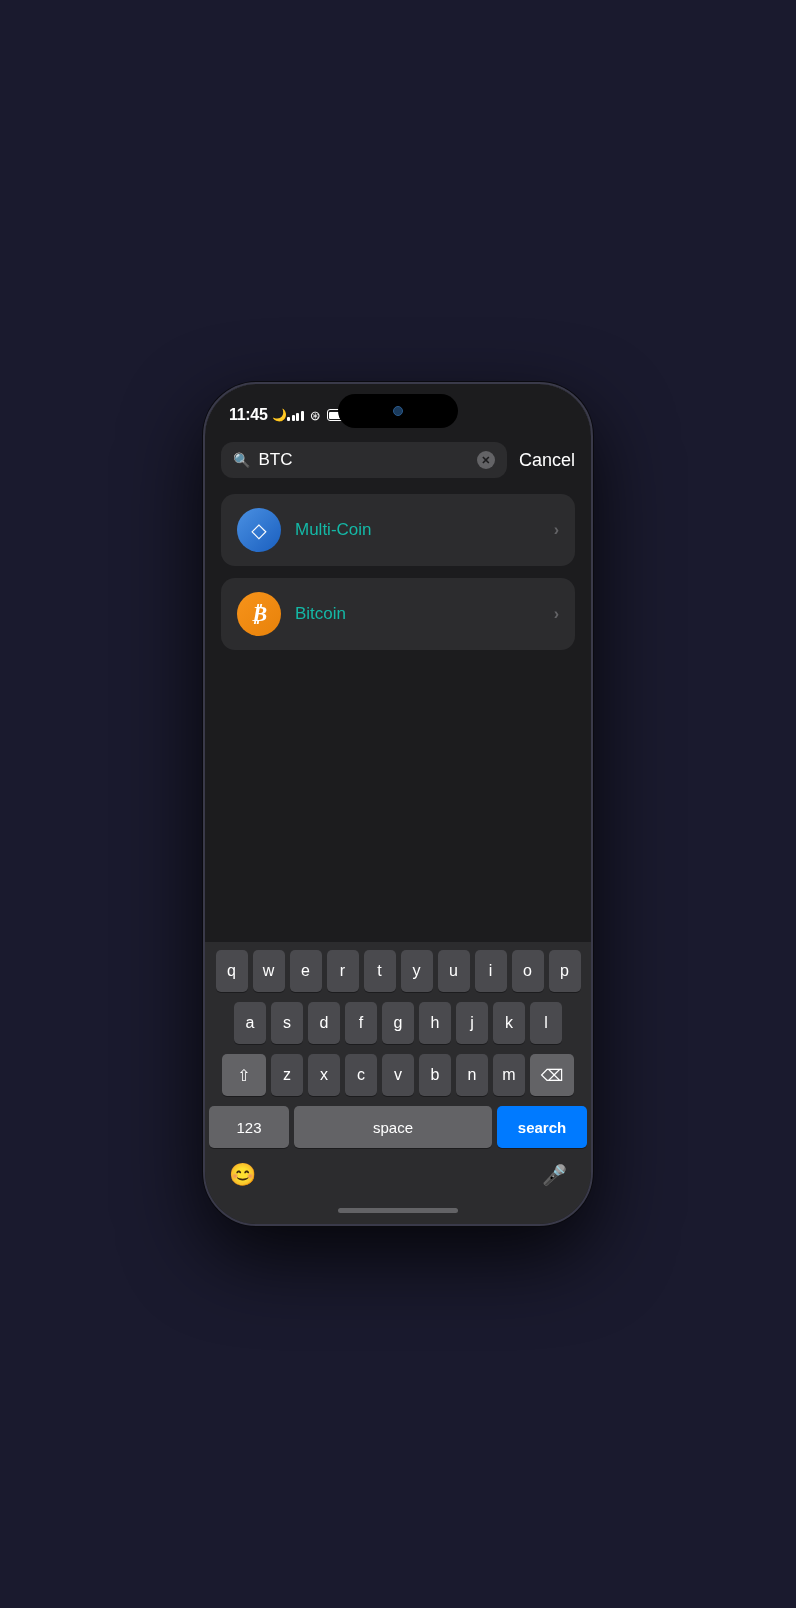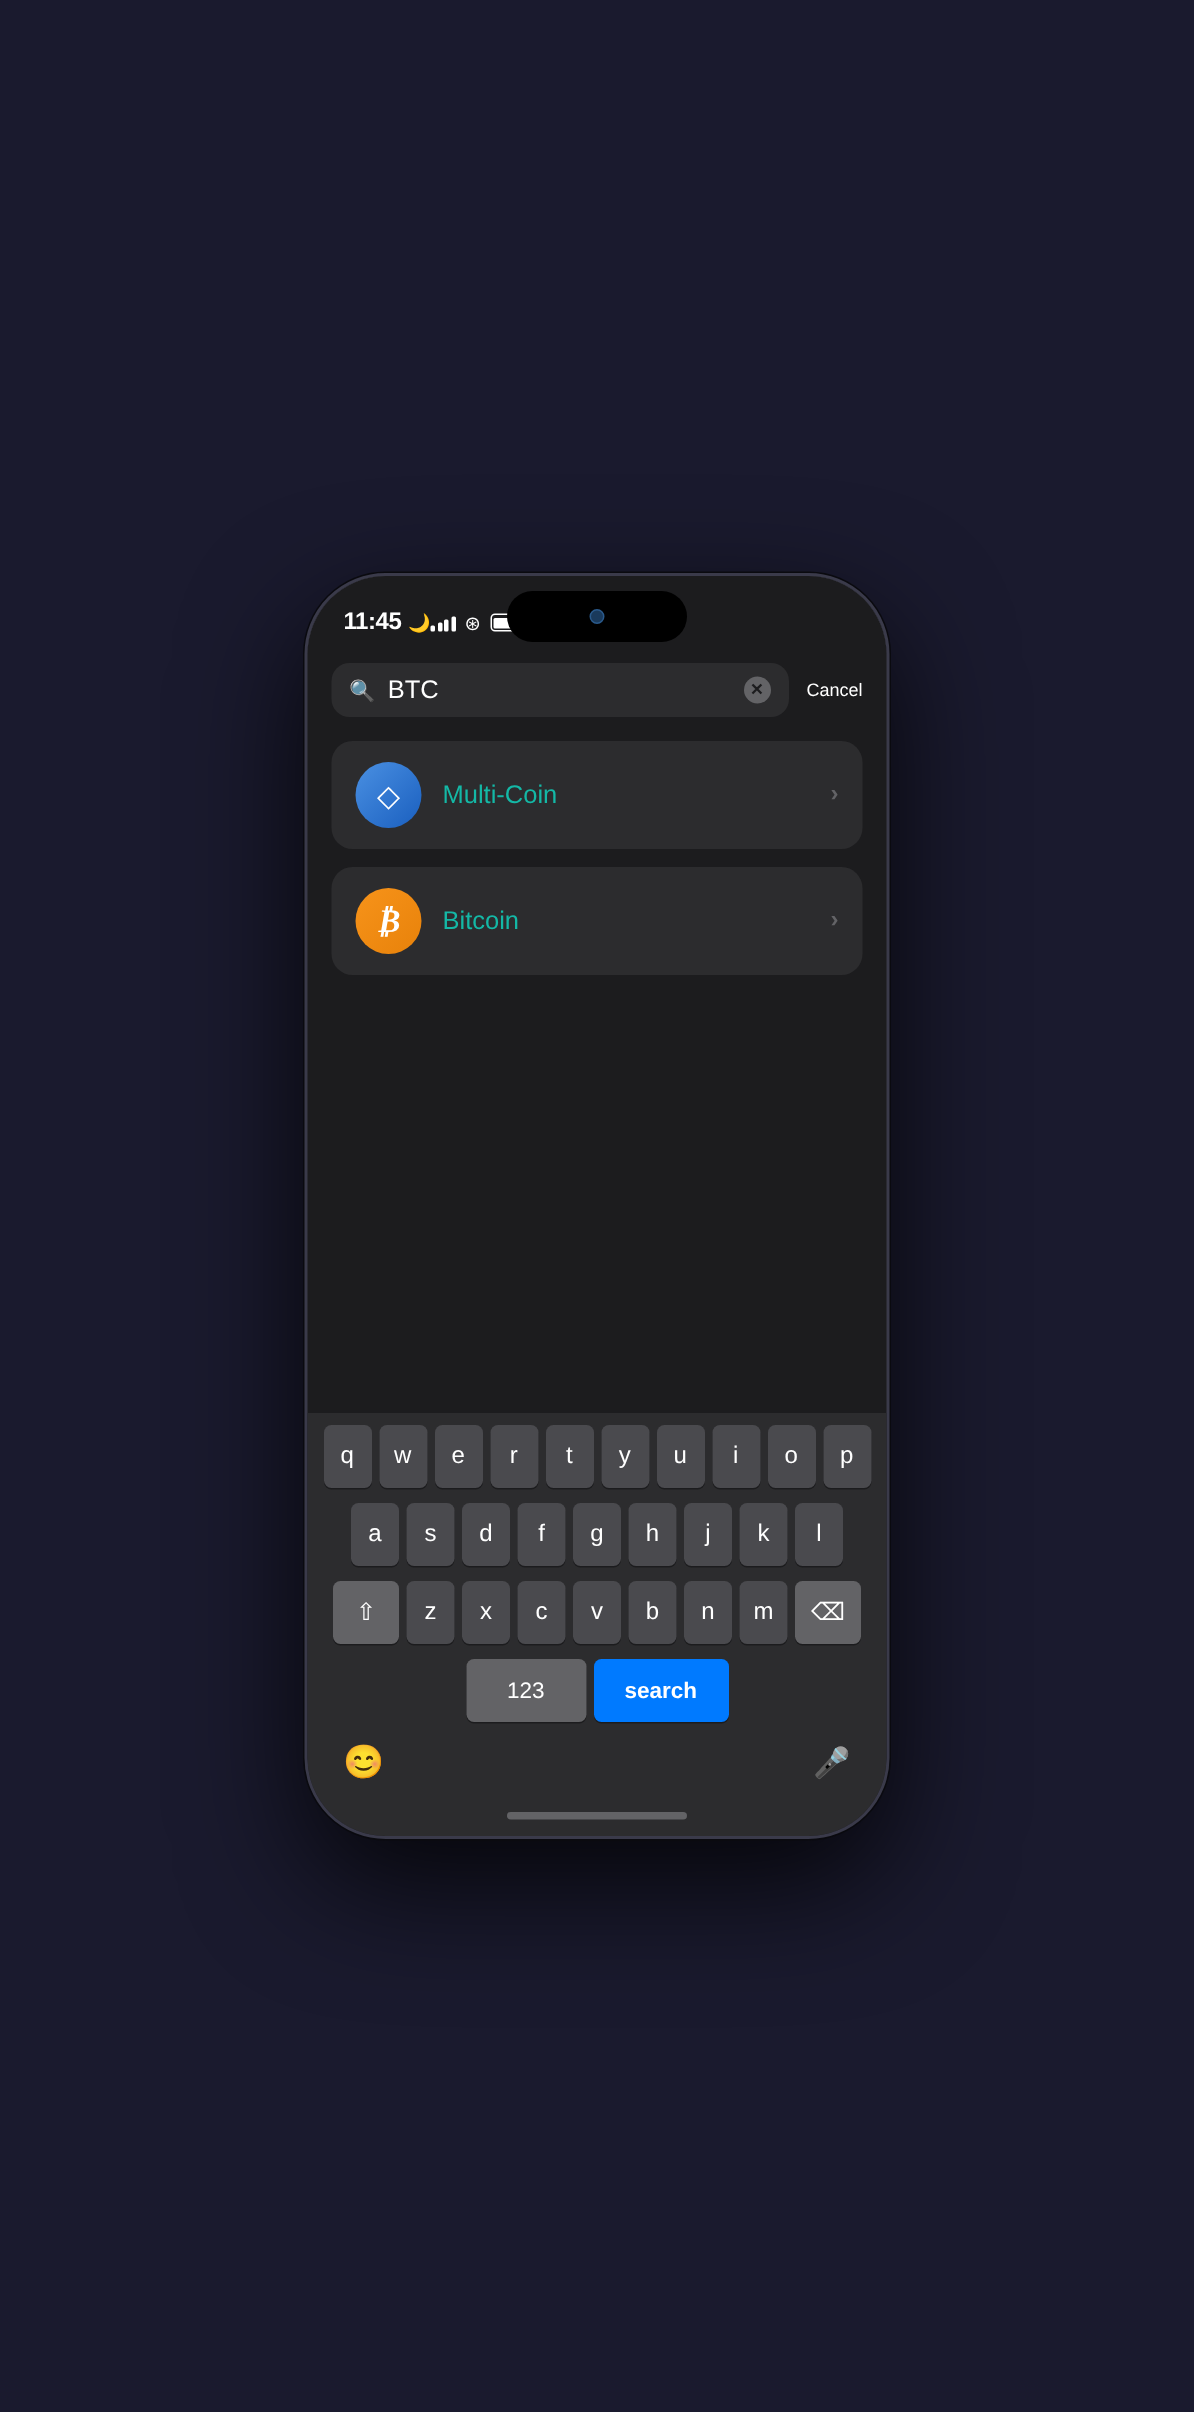--- a/index.html
+++ b/index.html
@@ -211,21 +211,21 @@
 
     .clear-x {
       color: #1c1c1e;
       font-size: 11px;
       font-weight: bold;
       line-height: 1;
     }
 
     .cancel-button {
       color: #ffffff;
-      font-size: 12px;
+      font-size: 18px;
       cursor: pointer;
       white-space: nowrap;
     }
 
     
     .result-item {
       background: #2c2c2e;
       border-radius: 14px;
       display: flex;
       align-items: center;
@@ -480,20 +480,21 @@
         <div class="key key-letter">c</div>
         <div class="key key-letter">v</div>
         <div class="key key-letter">b</div>
         <div class="key key-letter">n</div>
         <div class="key key-letter">m</div>
         <div class="key key-backspace key-special">⌫</div>
       </div>
 
       <div class="keyboard-row" style="margin-bottom:4px;">
         <div class="key key-numbers key-special">123</div>
+        <div class="key key-space key-special">space</div>
         <div class="key key-search">search</div>
       </div>
 
     </div>
 
     <div class="bottom-bar">
       <span class="emoji-icon">😊</span>
       <span class="mic-icon">🎤</span>
     </div>
 

